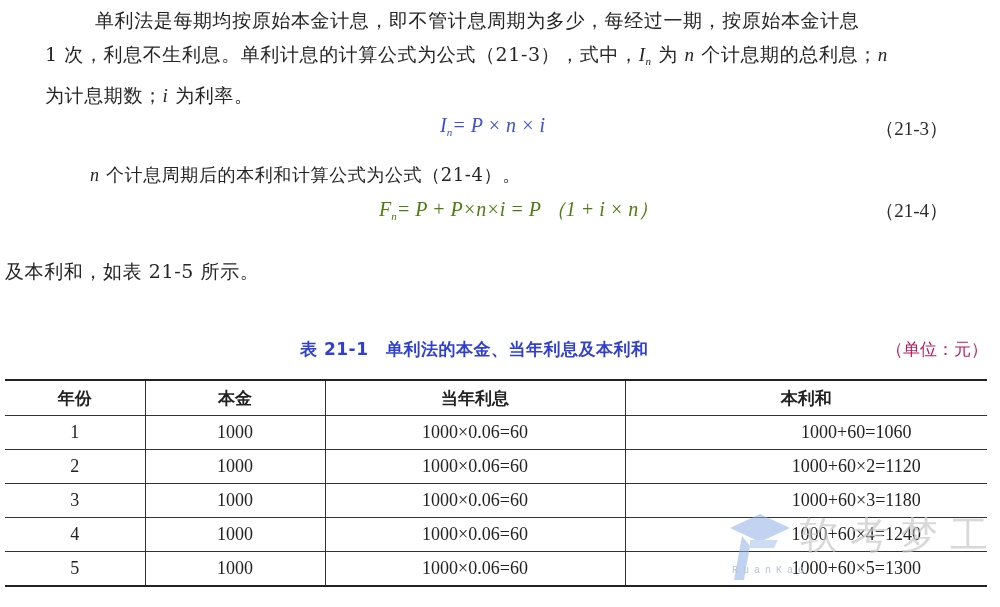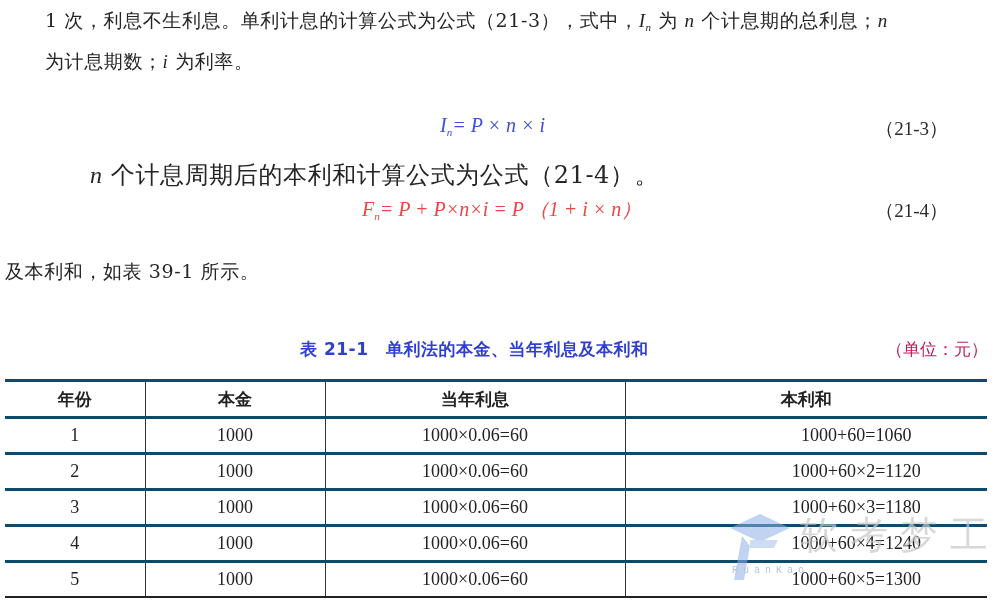--- a/index.html
+++ b/index.html
@@ -17,48 +17,48 @@
   .p1 { top: 3px; text-indent: 50px; left: 45px; width: 915px; }
   .p1 .l { display: block; white-space: nowrap; }
   .p1 .l2, .p1 .l3 { margin-left: -50px; }
   i.m { font-family: "Liberation Serif", serif; font-style: italic; }
   sub.s { font-size: 11px; vertical-align: -4px; font-style: italic; font-family: "Liberation Serif", serif; }
   .formula {
     position: absolute; font-family: "Liberation Serif", serif; font-size: 20px;
     font-style: italic; white-space: nowrap;
   }
   .f1 { top: 114px; left: 440px; color: #3b4fd8; }
-  .f2 { top: 196px; left: 362px; color: #ef4444; }
+  .f2 { top: 196px; left: 379px; color: #4d7c0f; }
   .fnum {
     position: absolute; right: 52px; font-family: "Liberation Serif", serif;
     font-size: 19px; color: #2a2a2a; white-space: nowrap; text-align: right;
   }
   .n1 { top: 116px; }
   .n2 { top: 198px; }
-  .p2 { top: 158px; left: 90px; font-size: 24px; white-space: nowrap; }
+  .p2 { top: 158px; left: 90px; font-size: 18px; white-space: nowrap; }
   .p3 { top: 253px; left: 5px; width: 985px; font-size: 19px; line-height: 36px; }
   .p3 .l { display: block; white-space: nowrap; }
   .p3 .l1 { padding-left: 45px; }
   .caption {
     position: absolute; top: 338px; left: 300px;
     font-family: "DejaVu Sans", "Liberation Sans", sans-serif;
     font-weight: bold; font-size: 17px; color: #2f3fd0; white-space: nowrap;
     letter-spacing: 0.5px;
   }
   .unit {
     position: absolute; top: 338px; right: 12px;
     font-size: 17px; color: #be185d; white-space: nowrap;
   }
   table.t {
     position: absolute; top: 379px; left: 5px; width: 982px;
     border-collapse: collapse;
     border-top: 2.5px solid #222; border-bottom: 2.5px solid #222;
   }
   table.t td, table.t th {
-    border-top: 3px solid #0c4a6e; border-bottom: 1px solid #333;
+    border-top: 1px solid #0c4a6e; border-bottom: 1px solid #333;
     border-left: 1px solid #333; height: 33px; padding: 0;
     font-size: 18px; font-weight: normal; text-align: center;
     font-family: "Liberation Serif", serif;
     margin-top: 12px;
   }
   table.t tr > *:first-child { border-left: none; }
   table.t th {
     font-family: "DejaVu Sans", "Liberation Sans", sans-serif; font-weight: bold;
     font-size: 17px; height: 34px;
   }
@@ -74,40 +74,41 @@
   }
   .wm-sub {
     position: absolute; left: 732px; top: 565px; font-size: 10px; color: #b8c4d8;
     letter-spacing: 5px; font-family: Liberation Mono, monospace; pointer-events: none;
   }
 </style>
 </head>
 <body>
 
 <div class="para p1">
+  <span class="l l1">单利法是每期均按原始本金计息，即不管计息周期为多少，每经过一期，按原始本金计息</span>
   <span class="l l2"><span>1 次，利息不生利息。单利计息的计算公式为公式（21-3），式中，</span><i class="m">I</i><sub class="s">n</sub><span> 为 </span><i class="m">n</i><span> 个计息期的总利息；</span><i class="m">n</i></span>
   <span class="l l3"><span>为计息期数；</span><i class="m">i</i><span> 为利率。</span></span>
 </div>
 
 <div class="formula f1">
   <span>I</span><sub class="s">n</sub><span>= P × n × i</span>
 </div>
 <div class="fnum n1">（21-3）</div>
 
 <div class="para p2">
   <i class="m">n</i><span> 个计息周期后的本利和计算公式为公式（21-4）。</span>
 </div>
 
 <div class="formula f2">
   <span>F</span><sub class="s">n</sub><span>= P + P×n×i = P （1 + i × n）</span>
 </div>
 <div class="fnum n2">（21-4）</div>
 
 <div class="para p3">
-  <span class="l l2">及本利和，如表 39-1 所示。</span>
+  <span class="l l2">及本利和，如表 21-5 所示。</span>
 </div>
 
 <div class="caption">表 21-1　单利法的本金、当年利息及本利和</div>
 <div class="unit">（单位：元）</div>
 
 <table class="t">
   <colgroup>
     <col style="width:140px">
       <col style="width:180px">
       <col style="width:300px">

